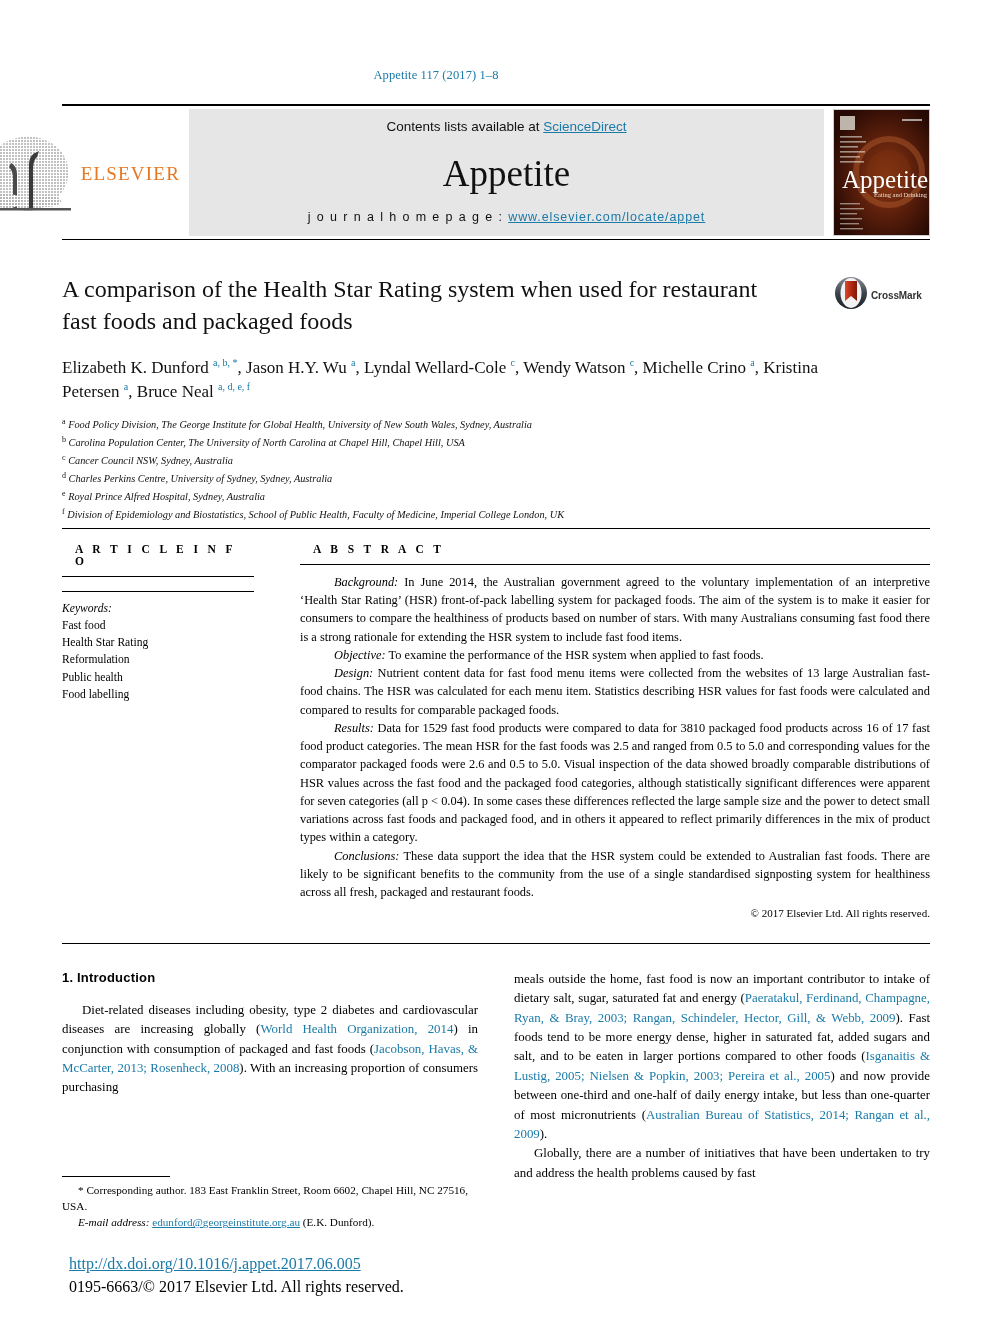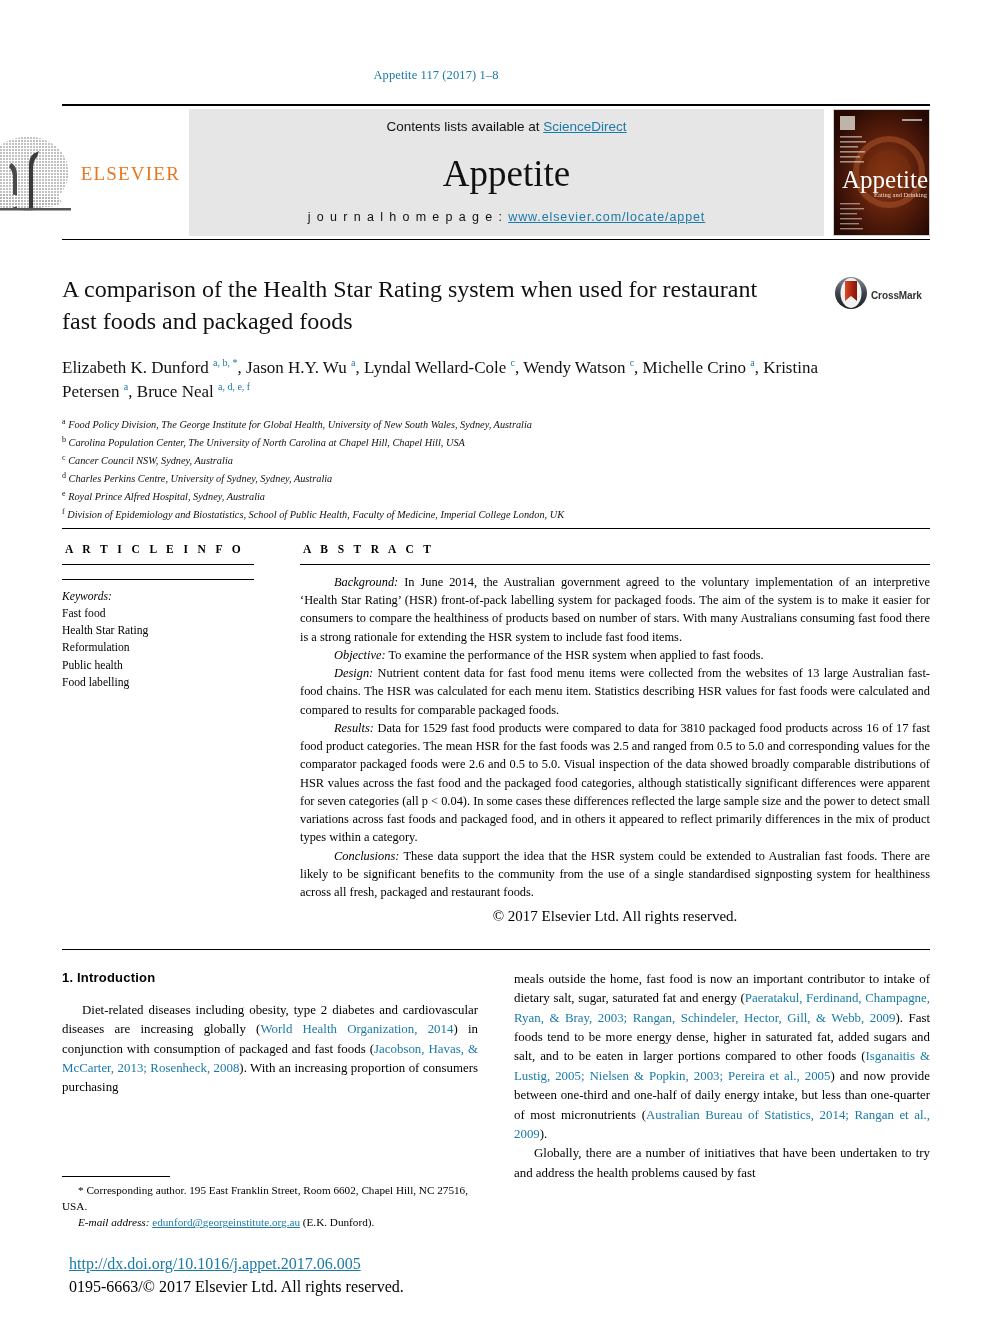--- a/index.html
+++ b/index.html
@@ -193,21 +193,21 @@
   }
   .col-abs {
     flex: 1 1 auto;
     padding-left: 26px;
   }
   .sec-head {
     font-family: "Liberation Serif", serif;
     font-weight: bold;
     font-size: 11.5px;
     letter-spacing: 3.4px;
-    margin: 0 0 9px 3px;
+    margin: 0 0 9px 13px;
   }
   .thin-rule {
     border-top: 1.7px solid #000;
     margin-bottom: 8px;
   }
   .info-group {
     font-size: 11.6px;
     line-height: 1.48;
     font-family: "Liberation Serif", serif;
   }
@@ -220,22 +220,22 @@
   }
   .abstract-body {
     font-size: 12.4px;
     line-height: 1.47;
     text-align: justify;
     font-family: "Liberation Serif", serif;
   }
   .abstract-body p { margin: 0; }
   .abstract-body .run-in { font-style: italic; margin-left: 34px; }
   .copyright {
-    text-align: center;
-    font-size: 15px;
+    text-align: right;
+    font-size: 11px;
     margin-top: 4px;
   }
   .infoabs-rule-bot {
     border-top: 1.6px solid #000;
     width: 868px;
     margin-top: 22px;
   }
 
   
   .bodycols {
@@ -461,21 +461,21 @@
       <p class="body-p">Diet-related diseases including obesity, type 2 diabetes and cardiovascular diseases are increasing globally (<span class="ref">World Health Organization, 2014</span>) in conjunction with consumption of packaged and fast foods (<span class="ref">Jacobson, Havas, &amp; McCarter, 2013; Rosenheck, 2008</span>). With an increasing proportion of consumers purchasing</p>
     </div>
     <div class="bodycol">
       <p class="body-p cont">meals outside the home, fast food is now an important contributor to intake of dietary salt, sugar, saturated fat and energy (<span class="ref">Paeratakul, Ferdinand, Champagne, Ryan, &amp; Bray, 2003; Rangan, Schindeler, Hector, Gill, &amp; Webb, 2009</span>). Fast foods tend to be more energy dense, higher in saturated fat, added sugars and salt, and to be eaten in larger portions compared to other foods (<span class="ref">Isganaitis &amp; Lustig, 2005; Nielsen &amp; Popkin, 2003; Pereira et al., 2005</span>) and now provide between one-third and one-half of daily energy intake, but less than one-quarter of most micronutrients (<span class="ref">Australian Bureau of Statistics, 2014; Rangan et al., 2009</span>).</p>
       <p class="body-p">Globally, there are a number of initiatives that have been undertaken to try and address the health problems caused by fast</p>
     </div>
   </div>
 
   <div class="footnote">
     <div class="footnote-rule"></div>
-    <div class="footnote-indent">* Corresponding author. 195 East Franklin Street, Room 6602, Chapel Hill, NC 27516, USA.</div>
+    <div class="footnote-indent">* Corresponding author. 183 East Franklin Street, Room 6602, Chapel Hill, NC 27516, USA.</div>
     <div class="footnote-indent">
       <span class="email-label">E-mail address:</span>
       <a class="email" href="#">edunford@georgeinstitute.org.au</a>
       <span>(E.K. Dunford).</span>
     </div>
   </div>
 
   <div class="imprint">
     <div><a class="doi" href="#">http://dx.doi.org/10.1016/j.appet.2017.06.005</a></div>
     <div class="issn">0195-6663/© 2017 Elsevier Ltd. All rights reserved.</div>

